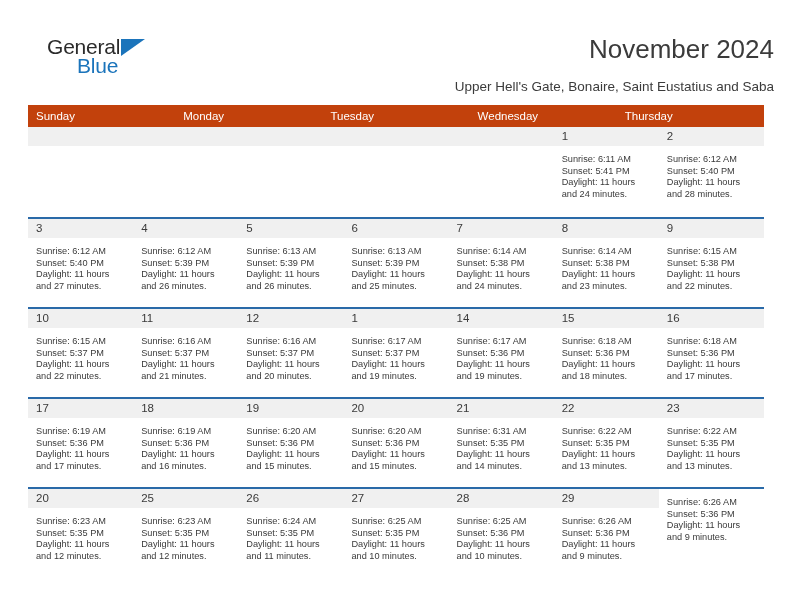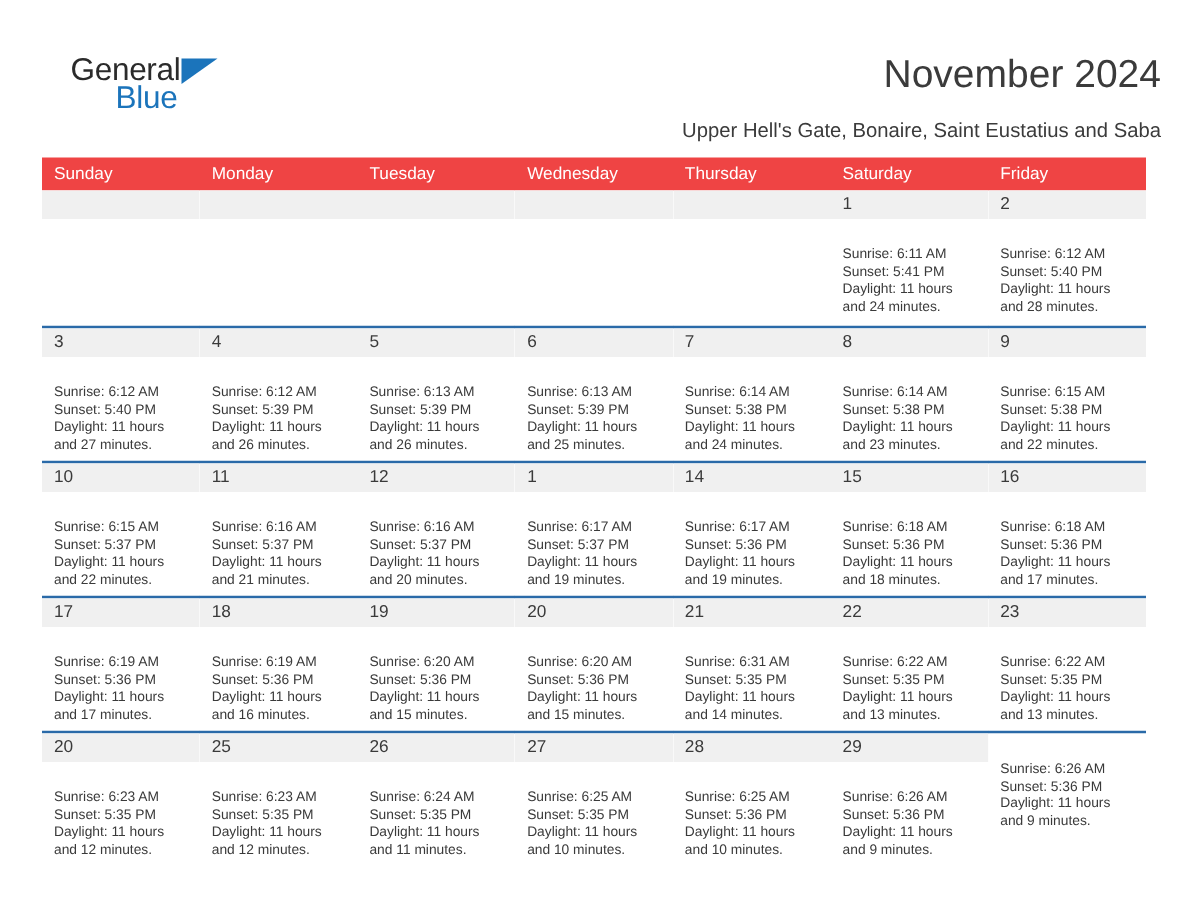--- a/index.html
+++ b/index.html
@@ -83,22 +83,22 @@
 
   
   .cal {
     position: absolute;
     left: 28px;
     top: 105px;
     width: 736px;
   }
   .cal-head {
     display: grid;
-    grid-template-columns: repeat(7, 1fr);
-    background: #ef4444;
+    grid-template-columns: repeat(5, 1fr);
+    background: #c2410c;
     height: 22px;
   }
   .cal-head div {
     color: #ffffff;
     font-size: 11.5px;
     line-height: 22px;
     padding-left: 8px;
     white-space: nowrap;
   }
   .week {
@@ -116,21 +116,21 @@
   .cell .daynum {
     height: 19px;
     background: #f0f0f0;
     font-size: 11.5px;
     color: #3a3a3a;
     line-height: 19px;
     padding-left: 8px;
   }
   .cell.empty .daynum { background: #f0f0f0; }
   .cell .info {
-    padding: 18px 6px 0 8px;
+    padding: 8px 6px 0 8px;
     font-size: 9.2px;
     line-height: 11.6px;
     color: #3a3a3a;
   }
   .cell .info div { white-space: nowrap; }
 </style>
 </head>
 <body>
 
 <div id="page">

